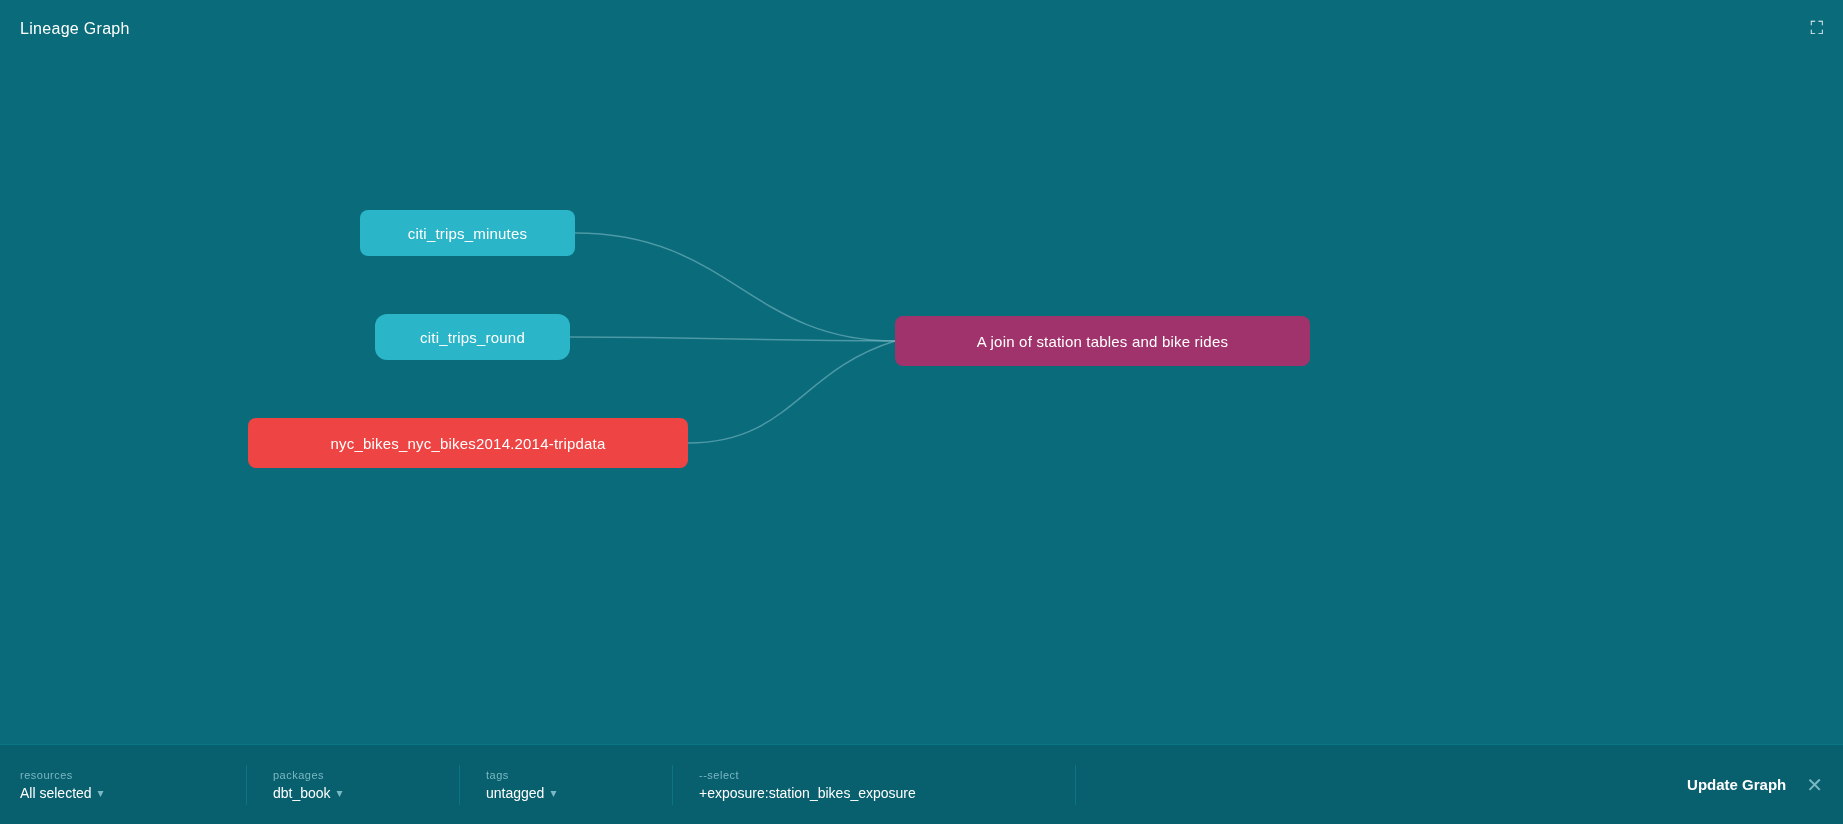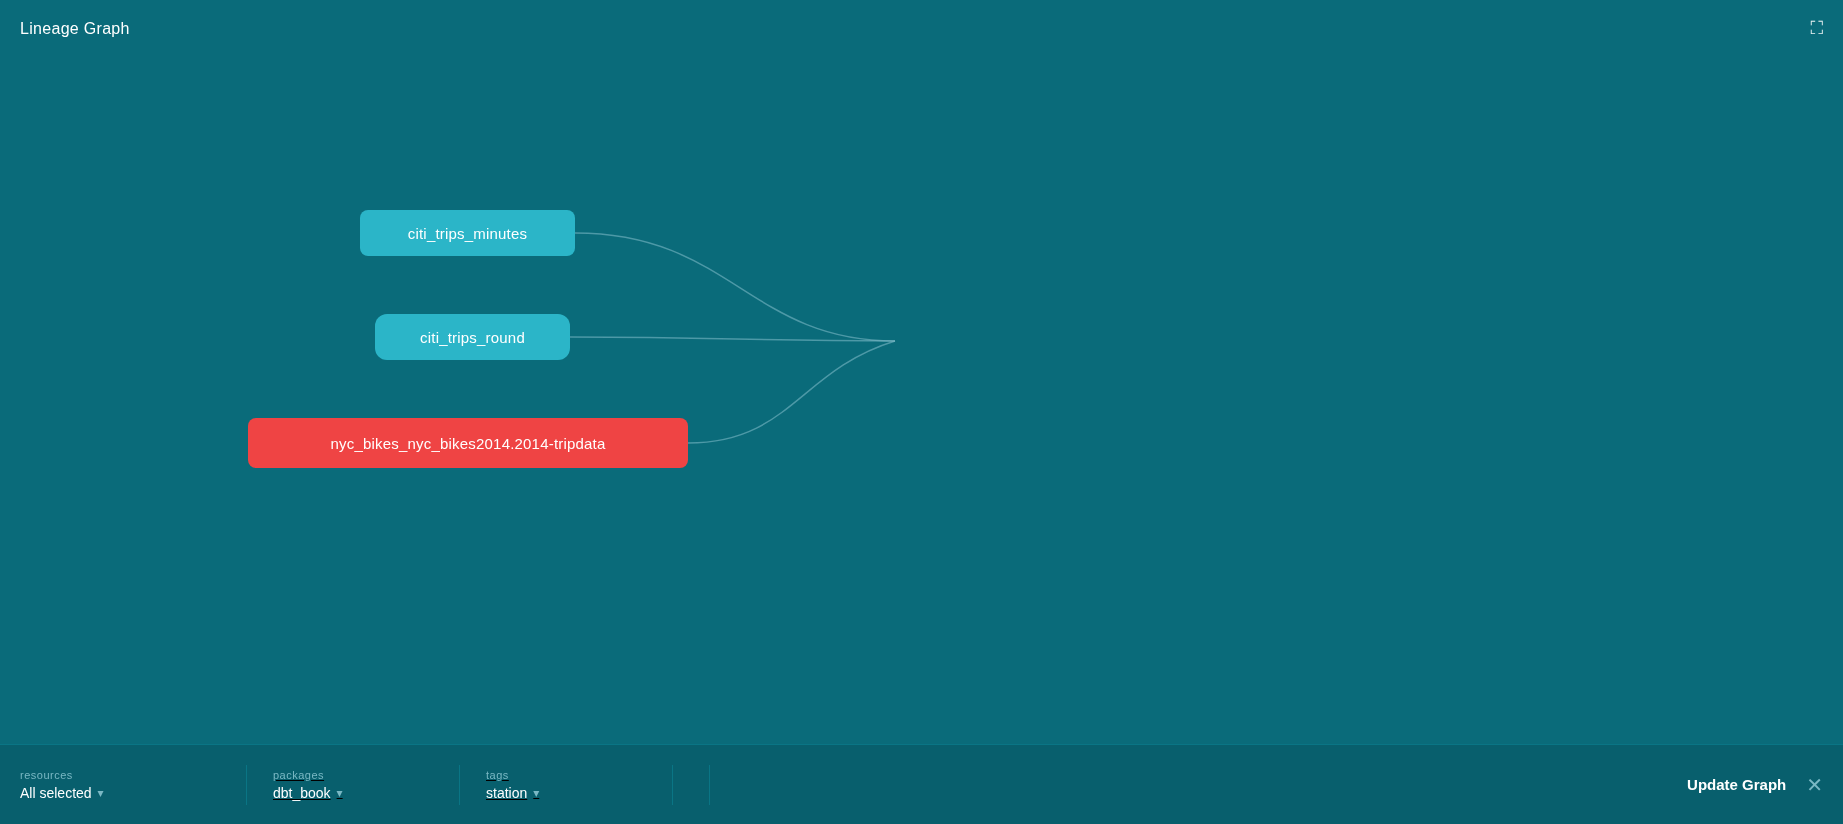--- a/index.html
+++ b/index.html
@@ -138,21 +138,20 @@
     .toolbar-group {
       display: flex;
       flex-direction: column;
       gap: 4px;
       min-width: 200px;
       padding-right: 30px;
     }
 
     .toolbar-group-narrow {
       min-width: 160px;
-      text-decoration: underline;
     }
 
     .toolbar-label {
       color: #7ab8c4;
       font-size: 11px;
       font-weight: 400;
       letter-spacing: 0.5px;
       text-transform: lowercase;
     }
 
@@ -250,20 +249,23 @@
     </div>
 
     <div class="node node-citi-trips-round" style="background-color: #2bb5c8;">
       <span class="node-label">citi_trips_round</span>
     </div>
 
     <div class="node node-nyc-bikes" style="background-color: #ef4444;">
       <span class="node-label">nyc_bikes_nyc_bikes2014.2014-tripdata</span>
     </div>
 
+    <div class="node node-join" style="background-color: #a0336b;">
+      <span class="node-label">A join of station tables and bike rides</span>
+    </div>
   </div>
 
   <div class="bottom-toolbar">
 
     <div class="toolbar-group">
       <span class="toolbar-label">resources</span>
       <div class="toolbar-select">
         <span class="toolbar-select-value">All selected</span>
         <span class="toolbar-chevron">▾</span>
       </div>
@@ -277,27 +279,31 @@
         <span class="toolbar-select-value">dbt_book</span>
         <span class="toolbar-chevron">▾</span>
       </div>
     </div>
 
     <div class="toolbar-divider"></div>
 
     <div class="toolbar-group toolbar-group-narrow">
       <span class="toolbar-label">tags</span>
       <div class="toolbar-select">
-        <span class="toolbar-select-value">station</span>
+        <span class="toolbar-select-value">untagged</span>
         <span class="toolbar-chevron">▾</span>
       </div>
     </div>
 
     <div class="toolbar-divider"></div>
 
+    <div class="toolbar-group" style="min-width: 350px;">
+      <span class="toolbar-label">--select</span>
+      <span class="toolbar-select-value">+exposure:station_bikes_exposure</span>
+    </div>
 
     <div class="toolbar-divider"></div>
 
 
     <div class="toolbar-spacer"></div>
 
     <div class="toolbar-right">
       <button class="update-graph-btn">Update Graph</button>
       <button class="close-btn">✕</button>
     </div>

